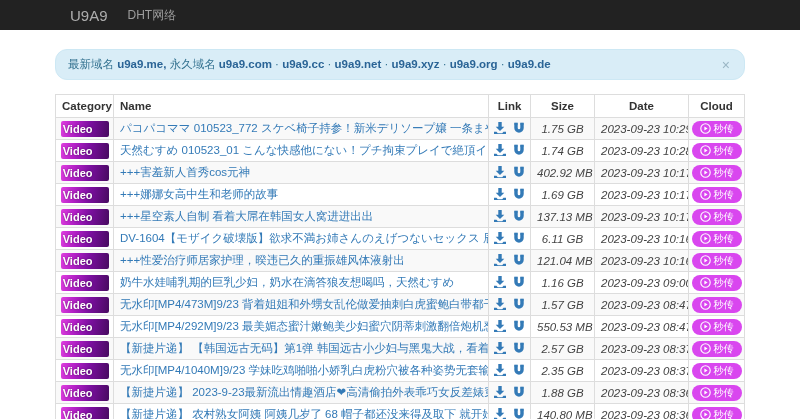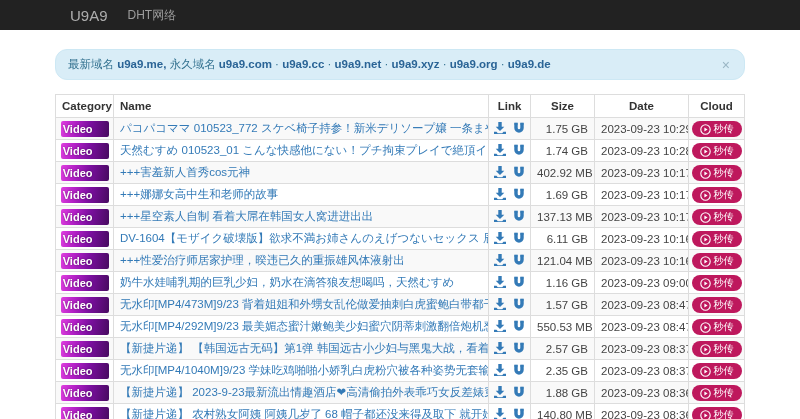--- a/index.html
+++ b/index.html
@@ -60,37 +60,37 @@
   .results th, .results td { border: 1px solid #ddd; padding: 3px 6px; vertical-align: middle; }
   .results thead th { font-weight: bold; color: #333; padding: 5px 6px; text-align: center; background: #fff; }
   .results thead th.h-name { text-align: left; }
   .results tbody tr:nth-child(odd) { background: #f9f9f9; }
   .col-cat { width: 58px; } .col-link { width: 42px; } .col-size { width: 64px; }
   .col-date { width: 94px; } .col-cloud { width: 56px; }
   td.c-cat { padding: 2px 4px; text-align: center; }
   td.c-name { white-space: nowrap; overflow: hidden; text-overflow: clip; }
   td.c-name a { color: #337ab7; text-decoration: none; }
   td.c-link { text-align: center; white-space: nowrap; padding: 3px 2px; }
-  td.c-size, td.c-date { text-align: right; color: #444; white-space: nowrap; overflow: hidden; }
+  td.c-size, td.c-date { text-align: center; color: #444; white-space: nowrap; overflow: hidden; font-style: italic; }
   td.c-cloud { text-align: center; padding: 2px; }
 
   .badge-video {
     display: inline-block; width: 48px; height: 16px; border-radius: 2px;
     color: #fff; font-size: 11px; font-weight: bold; line-height: 16px;
     text-align: right; padding-right: 16px; cursor: pointer;
     background: linear-gradient(100deg, #e040e0 0%, #b320c6 28%, #7c0fa0 58%, #470a60 100%);
     text-shadow: 0 0 2px rgba(0,0,0,.45);
   }
 
   .icon-btn { display: inline-block; cursor: pointer; margin: 0 2px; line-height: 0; }
   .icon-btn svg { fill: #337ab7; }
 
   .cloud-btn {
-    display: inline-flex; align-items: flex-end; gap: 3px;
-    background: #be185d; color: #fff; border: none; border-radius: 9px;
+    display: inline-flex; align-items: flex-start; gap: 3px;
+    background: #d946ef; color: #fff; border: none; border-radius: 9px;
     padding: 2px 8px; font-size: 10px; cursor: pointer; line-height: 12px;
     font-family: "Liberation Sans", sans-serif;
   }
 </style>
 </head>
 <body>
 
 <div class="navbar">
   <a class="brand" href="#">U9A9</a>
   <a class="navlink" href="#">DHT网络</a>

